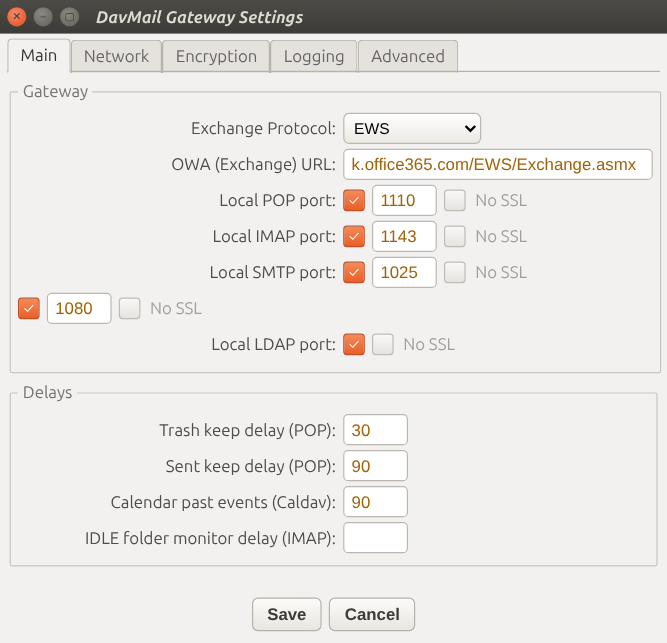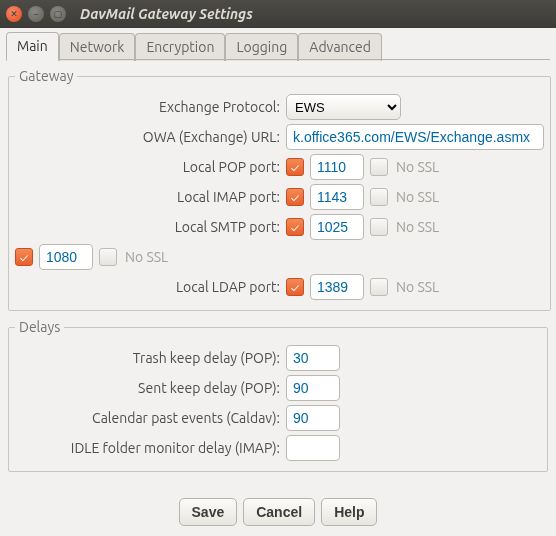--- a/index.html
+++ b/index.html
@@ -126,21 +126,21 @@
     font-size: 13px;
   }
 
   input.txt {
     height: 26px;
     border: 1px solid #bbb8b1;
     border-radius: 4px;
     padding: 10px 6px;
     font-size: 14px;
     background: #fff;
-    color: #0369a1;
+    color: #a16207;
   }
   input.txt.url { width: 258px; }
   input.txt.port { width: 54px; }
   input.txt.num { width: 54px; }
 
   .chk {
     width: 18px;
     height: 18px;
     border: 1px solid #b6b3ac;
     border-radius: 3px;
@@ -248,21 +248,20 @@
       <div class="row">
         <span class="chk checked">✓</span>
         <input class="txt port" value="1080" style="">
         <span class="chk disabled"></span>
         <span class="nossl">No SSL</span>
       </div>
 
       <div class="row">
         <div class="lbl">Local LDAP port:</div>
         <span class="chk checked">✓</span>
-        <input class="txt port" value="1389" style="">
         <span class="chk disabled"></span>
         <span class="nossl">No SSL</span>
       </div>
     </fieldset>
 
     <fieldset>
       <legend>Delays</legend>
 
       <div class="row">
         <div class="lbl">Trash keep delay (POP):</div>
@@ -280,16 +279,15 @@
         <div class="lbl">IDLE folder monitor delay (IMAP):</div>
         <input class="txt num" value="" style="">
       </div>
     </fieldset>
 
   </div>
 
   <div class="buttons">
     <button class="btn">Save</button>
     <button class="btn">Cancel</button>
-    <button class="btn">Help</button>
   </div>
 
 </div>
 
 </body></html>

